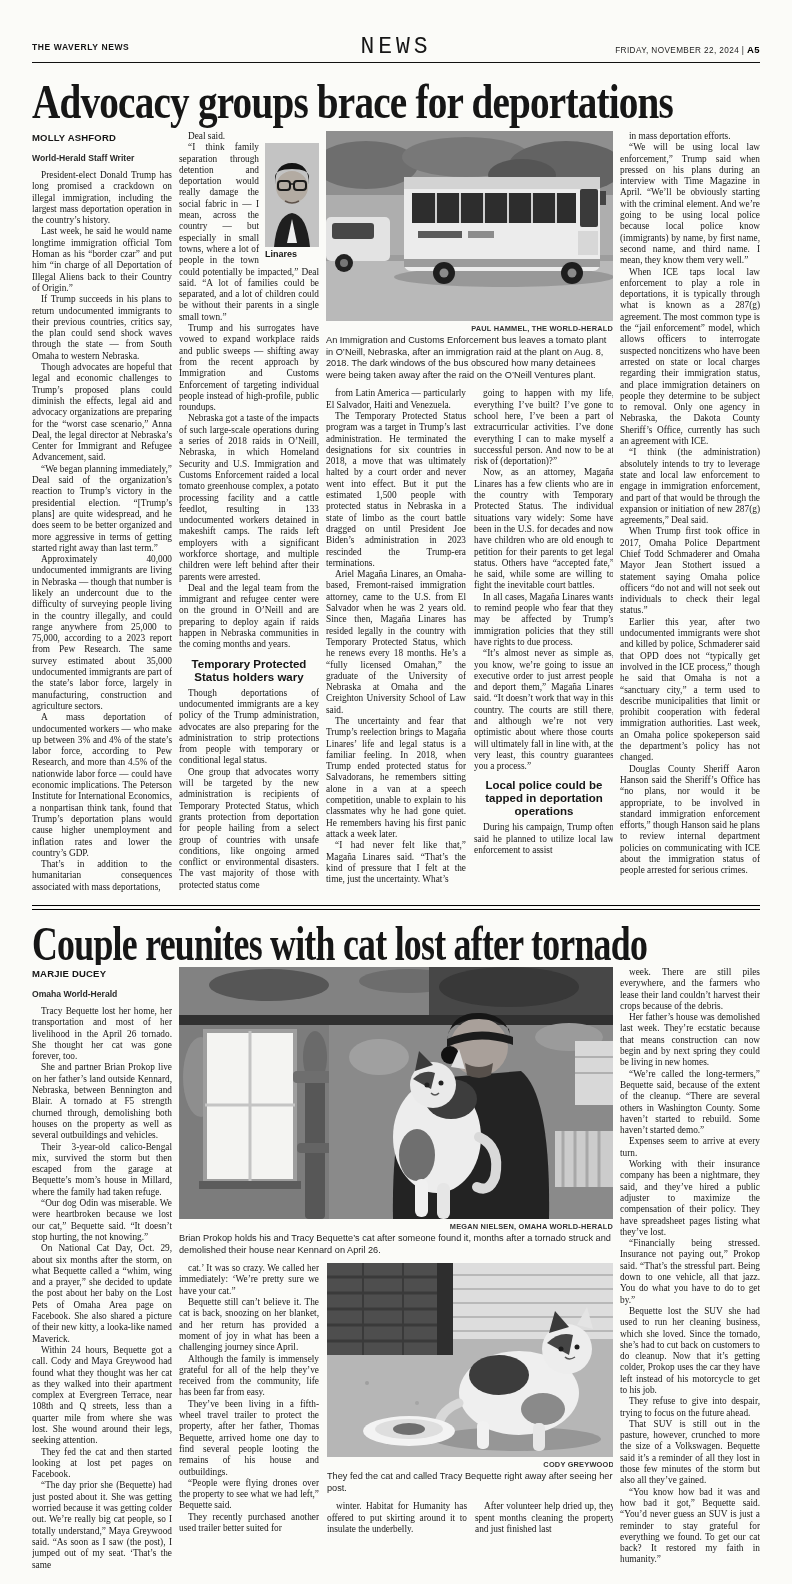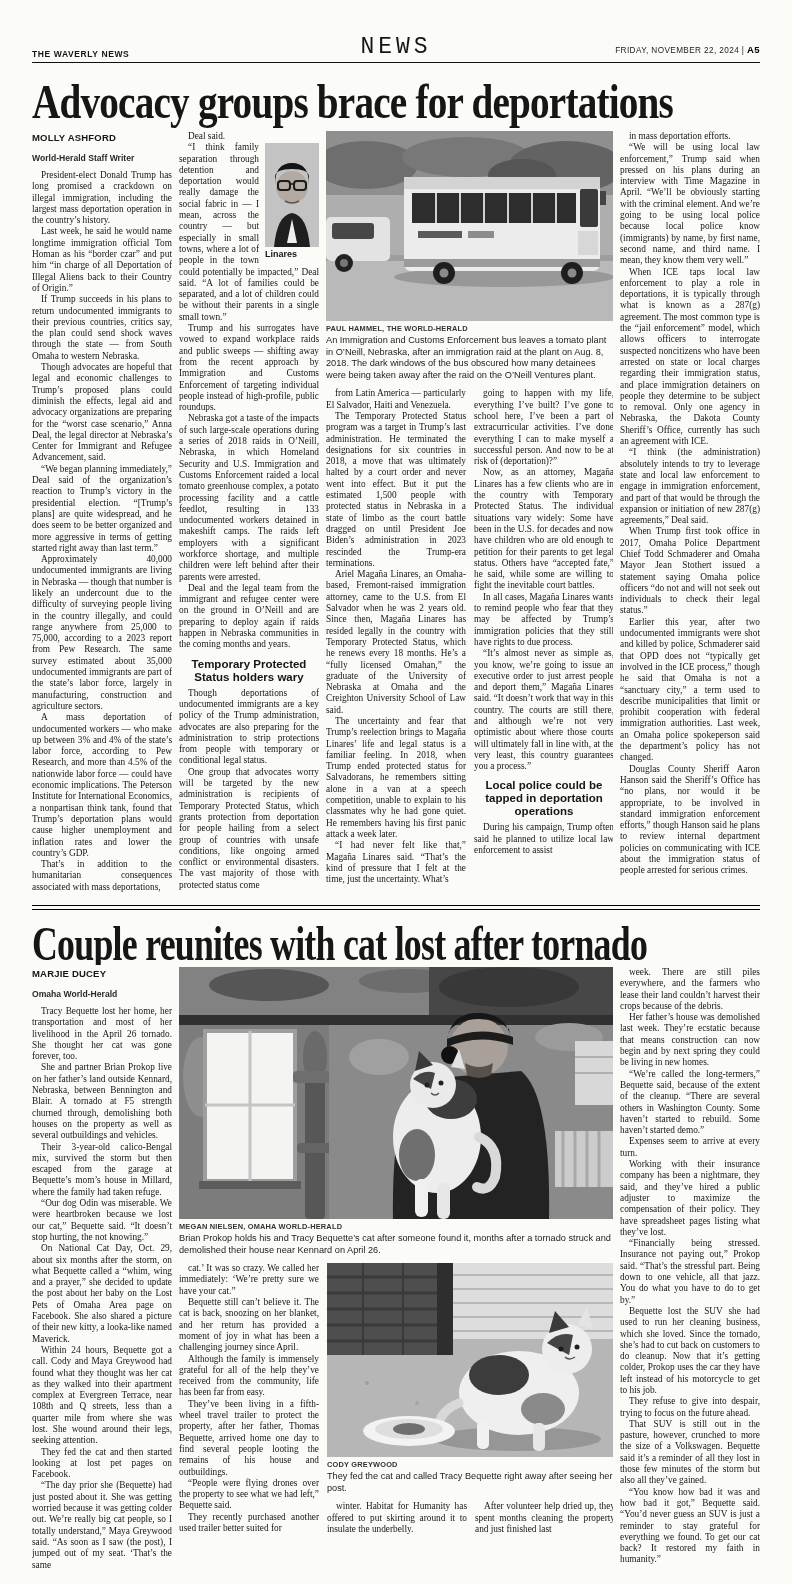--- a/index.html
+++ b/index.html
@@ -1,20 +1,20 @@
 <!DOCTYPE html>
 <html><head>
 <meta charset="utf-8">
 <style>
   html,body{margin:0;padding:0;background:#e8e8e8;}
   .page{width:792px;height:1584px;box-sizing:border-box;padding:0 32px;background:#fbfbf8;
         overflow:hidden;font-family:"Liberation Serif","DejaVu Serif",serif;color:#161616;margin:0 auto;position:relative;}
   
   .masthead{position:relative;padding-top:34px;height:28px;border-bottom:1.5px solid #111;}
-  .m-left{position:absolute;left:0;bottom:3px;font:bold 8.5px "Liberation Sans",sans-serif;letter-spacing:.6px;}
+  .m-left{position:absolute;left:0;bottom:10px;font:bold 8.5px "Liberation Sans",sans-serif;letter-spacing:.6px;}
   .m-center{position:absolute;left:50%;transform:translateX(-50%);bottom:2px;font-size:23px;letter-spacing:4px;font-family:Liberation Mono, monospace;}
   .m-right{position:absolute;right:0;bottom:7px;font:8.2px "Liberation Sans",sans-serif;letter-spacing:.4px;color:#222;}
   .m-right .pg{font:bold 9.5px "Liberation Sans",sans-serif;color:#000;}
   
   .headline{margin:10px 0 2px;height:56px;overflow:hidden;}
   .headline2{margin:4px 0 2px;height:50px;overflow:hidden;}
   .hl-inner{display:inline-block;white-space:nowrap;font-weight:bold;font-size:49px;letter-spacing:-1px;transform-origin:left center;}
   
   .cols{display:flex;gap:7px;}
   .h-a1{height:766px;margin-top:2px;}
@@ -22,21 +22,21 @@
   .col{width:140px;flex:0 0 140px;overflow:hidden;}
   .w2{width:287px;flex:0 0 287px;}
   .w3{width:434px;flex:0 0 434px;}
   .group{display:flex;flex-direction:column;overflow:hidden;}
   .two-cols{display:flex;gap:8px;flex:1;overflow:hidden;}
   .paras p{margin:0;text-indent:9px;text-align:justify;font-size:9.3px;line-height:11.3px;}
   .subhead{font:bold 11.5px/13px "Liberation Sans","DejaVu Sans",sans-serif;margin:7px 0 4px;text-align:center;}
   .byline{margin:1px 0 7px;}
   .byline-name{font:bold 9.5px "Liberation Sans",sans-serif;letter-spacing:.2px;}
   .byline-title{font:bold 8.6px "Liberation Sans",sans-serif;color:#2a2a2a;margin-top:10px;}
-  .credit{font:bold 7.4px "Liberation Sans",sans-serif;color:#333;text-align:left;margin:3px 0 2px;letter-spacing:.2px;}
+  .credit{font:bold 7.4px "Liberation Sans",sans-serif;color:#333;text-align:right;margin:3px 0 2px;letter-spacing:.2px;}
   .caption{font:9.2px/11.6px "Liberation Sans","DejaVu Sans",sans-serif;color:#1d1d1d;margin:0 0 7px;}
   figure{margin:0;}
   .photo svg{display:block;}
   .inset{float:right;width:54px;margin:12px 0 2px 6px;}
   .inset svg{display:block;}
   .inset-cap{font:bold 9px "Liberation Sans",sans-serif;margin-top:2px;}
   .article-divider{border-top:1px solid #000;border-bottom:1.5px solid #000;height:3px;margin:8px 0 5px;}
 </style>
 </head>
 <body>

